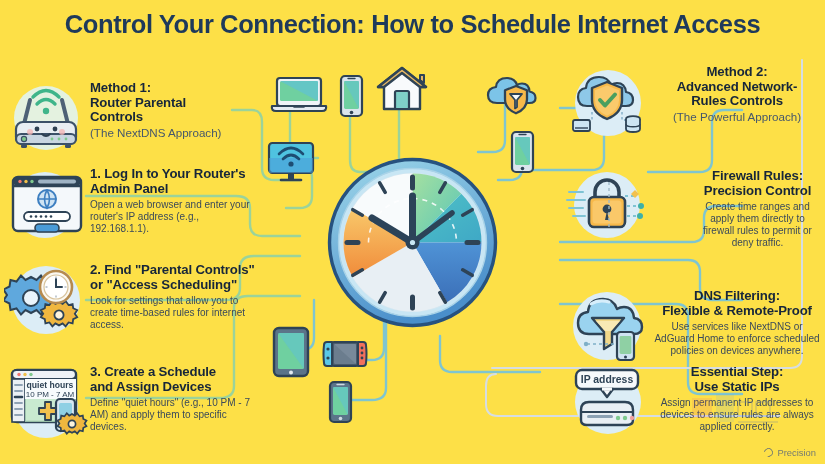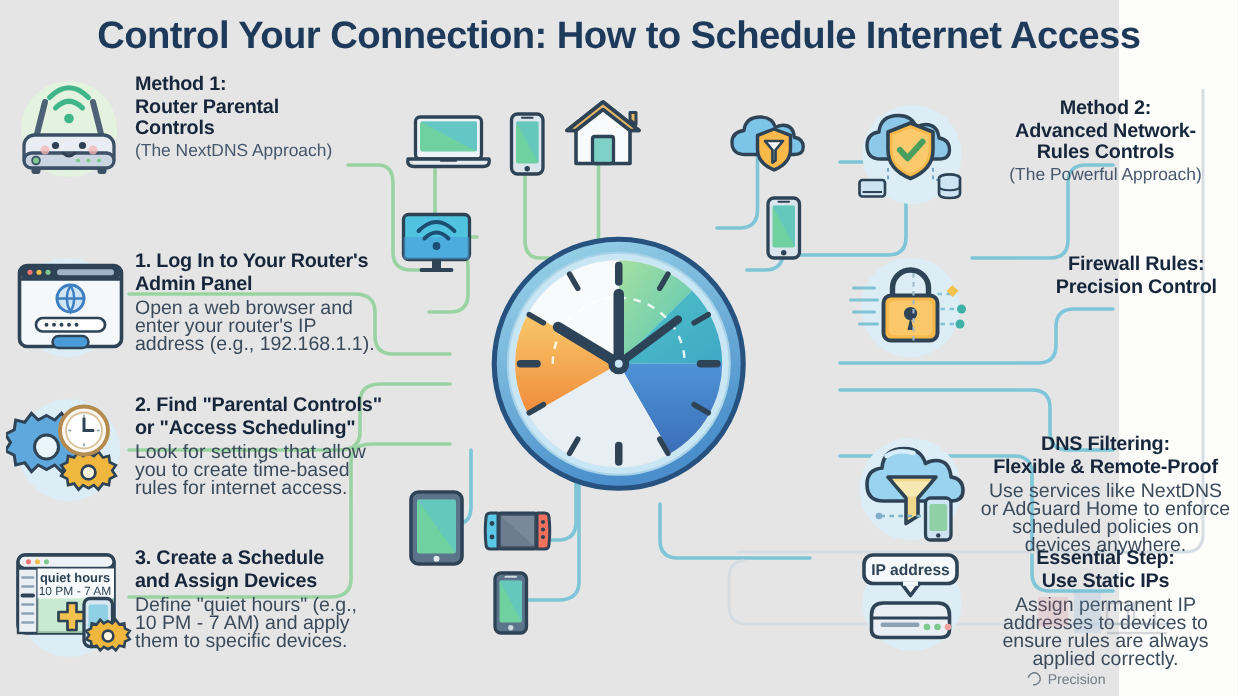--- a/index.html
+++ b/index.html
@@ -4,22 +4,22 @@
 <style>
   * { box-sizing: border-box; margin: 0; padding: 0; }
   html, body {
     width: 825px; height: 464px;
     font-family: "Liberation Sans", sans-serif;
     background: #fdfdfb;
     overflow: hidden;
   }
   #canvas {
     position: relative;
-    width: 746px; height: 464px;
-    background: #e5e5e5;
+    width: 825px; height: 464px;
+    background: #fde047;
   }
   
   #wires { position: absolute; inset: 0; width: 825px; height: 464px; }
 
   
   .title {
     position: absolute;
     left: 0; top: 10px;
     width: 825px;
     text-align: center;
@@ -49,21 +49,21 @@
     line-height: 14.6px;
     letter-spacing: -0.15px;
   }
   .sub {
     font-size: 11.6px;
     color: #46576b;
     line-height: 14px;
     margin-top: 1px;
   }
   .body {
-    font-size: 13px;
+    font-size: 10px;
     color: #3b4a5a;
     line-height: 12.1px;
     margin-top: 2.5px;
   }
 
   
   .halo {
     position: absolute;
     border-radius: 50%;
   }
@@ -133,21 +133,21 @@
       <path d="M440 336 V360 Q440 372 452 372 H540"></path>
     </g>
     <g fill="none" stroke="#d6dde2" stroke-width="2" stroke-linecap="round">
       <path d="M492 368 H790 Q802 368 802 356 V60"></path>
       <path d="M496 374 Q486 374 486 386 V404 Q486 416 498 416 H780"></path>
     </g>
   </svg>
 
   <div class="title">Control Your Connection: How to Schedule Internet Access</div>
 
-  <div class="block left" style="top:46px;justify-content:space-between;">
+  <div class="block left" style="top:78px;justify-content:space-between;">
     <div class="art">
       <div class="halo green" style="left:10px;top:8px;width:64px;height:64px;"></div>
       <svg width="86" height="80" viewBox="0 0 86 80">
         <path d="M26 22 L20 46" stroke="#4d6276" stroke-width="4" stroke-linecap="round"></path>
         <path d="M58 22 L64 46" stroke="#4d6276" stroke-width="4" stroke-linecap="round"></path>
         <g fill="none" stroke="#3fb58a" stroke-width="3.4" stroke-linecap="round">
           <path d="M33 26 Q42 17 51 26"></path>
           <path d="M29 19 Q42 6 55 19"></path>
         </g>
         <circle cx="42" cy="33" r="3.2" fill="#3fb58a"></circle>
@@ -336,20 +336,21 @@
         <circle cx="75" cy="50" r="3" fill="#3fb0a8"></circle>
         <path d="M70 24 l4 4 l-4 4 l-4 -4z" fill="#f2c14e"></path>
         <path d="M44 16 v48" stroke="#9fb8c8" stroke-width="1.4" stroke-dasharray="3 3"></path>
       </svg>
     </div>
     <div class="txt">
       <div class="hdr">
         <div>Firewall Rules:</div>
         <div>Precision Control</div>
       </div>
+      <div class="body">Create time ranges and apply them directly to firewall rules to permit or deny traffic.</div>
     </div>
   </div>
 
   <div class="block right" style="top:262px;margin-top:24px;">
     <div class="art">
       <div class="halo blue" style="left:8px;top:6px;width:68px;height:68px;"></div>
       <svg width="86" height="80" viewBox="0 0 86 80">
         <path d="M24 48 q-11 0 -11 -11 q0 -10 10 -11 q1 -13 15 -13 q11 0 14 10 q3 -2 7 -2 q9 0 10 11 q8 1 8 9 q0 7 -8 7z" fill="#9ad3ef" stroke="#2e4356" stroke-width="2.4" stroke-linejoin="round"></path>
         <path d="M26 18 q8 -5 18 -2" stroke="#d6eefb" stroke-width="3" fill="none" stroke-linecap="round"></path>
         <path d="M27 32 h32 l-12 14 v12 l-8 5 v-17z" fill="#f2d98a" stroke="#2e4356" stroke-width="2.4" stroke-linejoin="round"></path>

